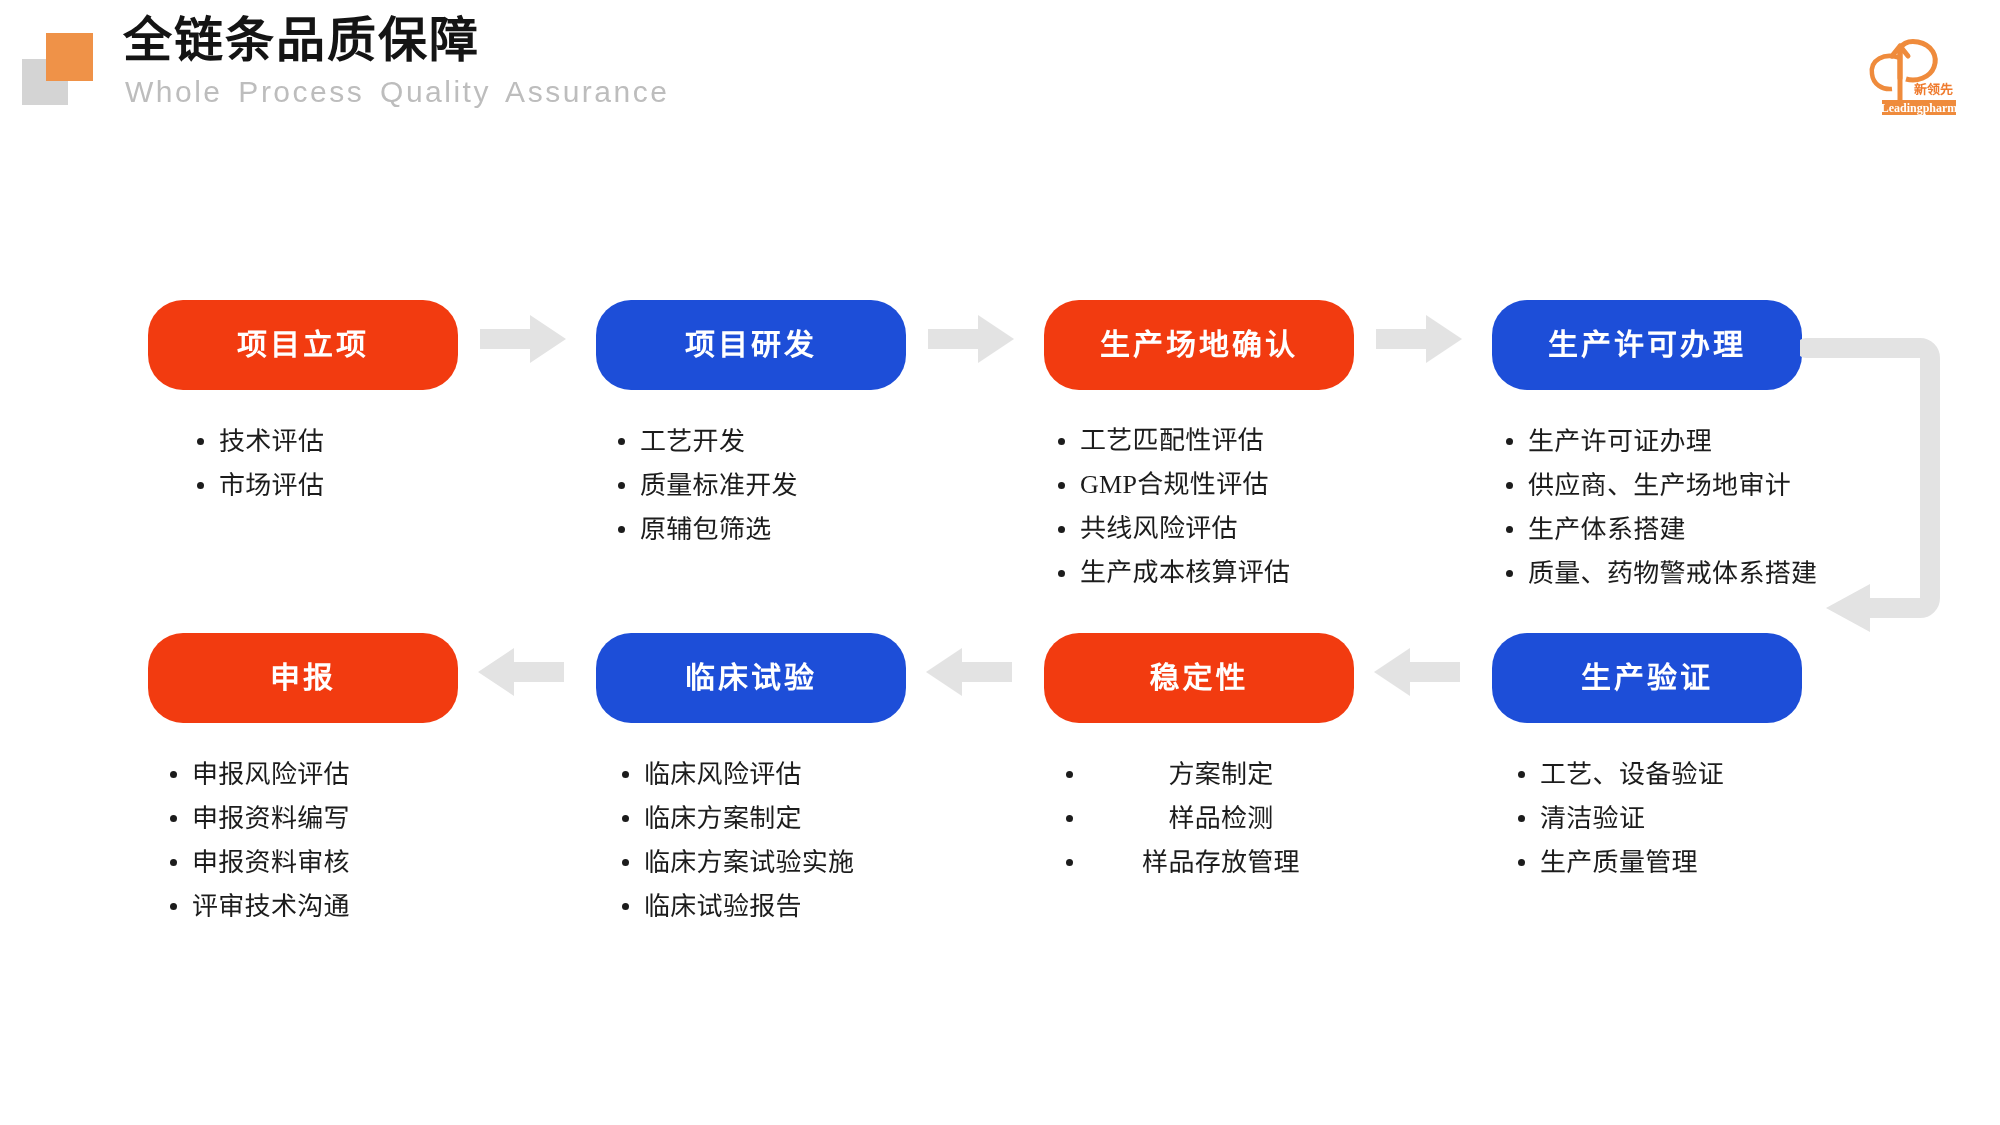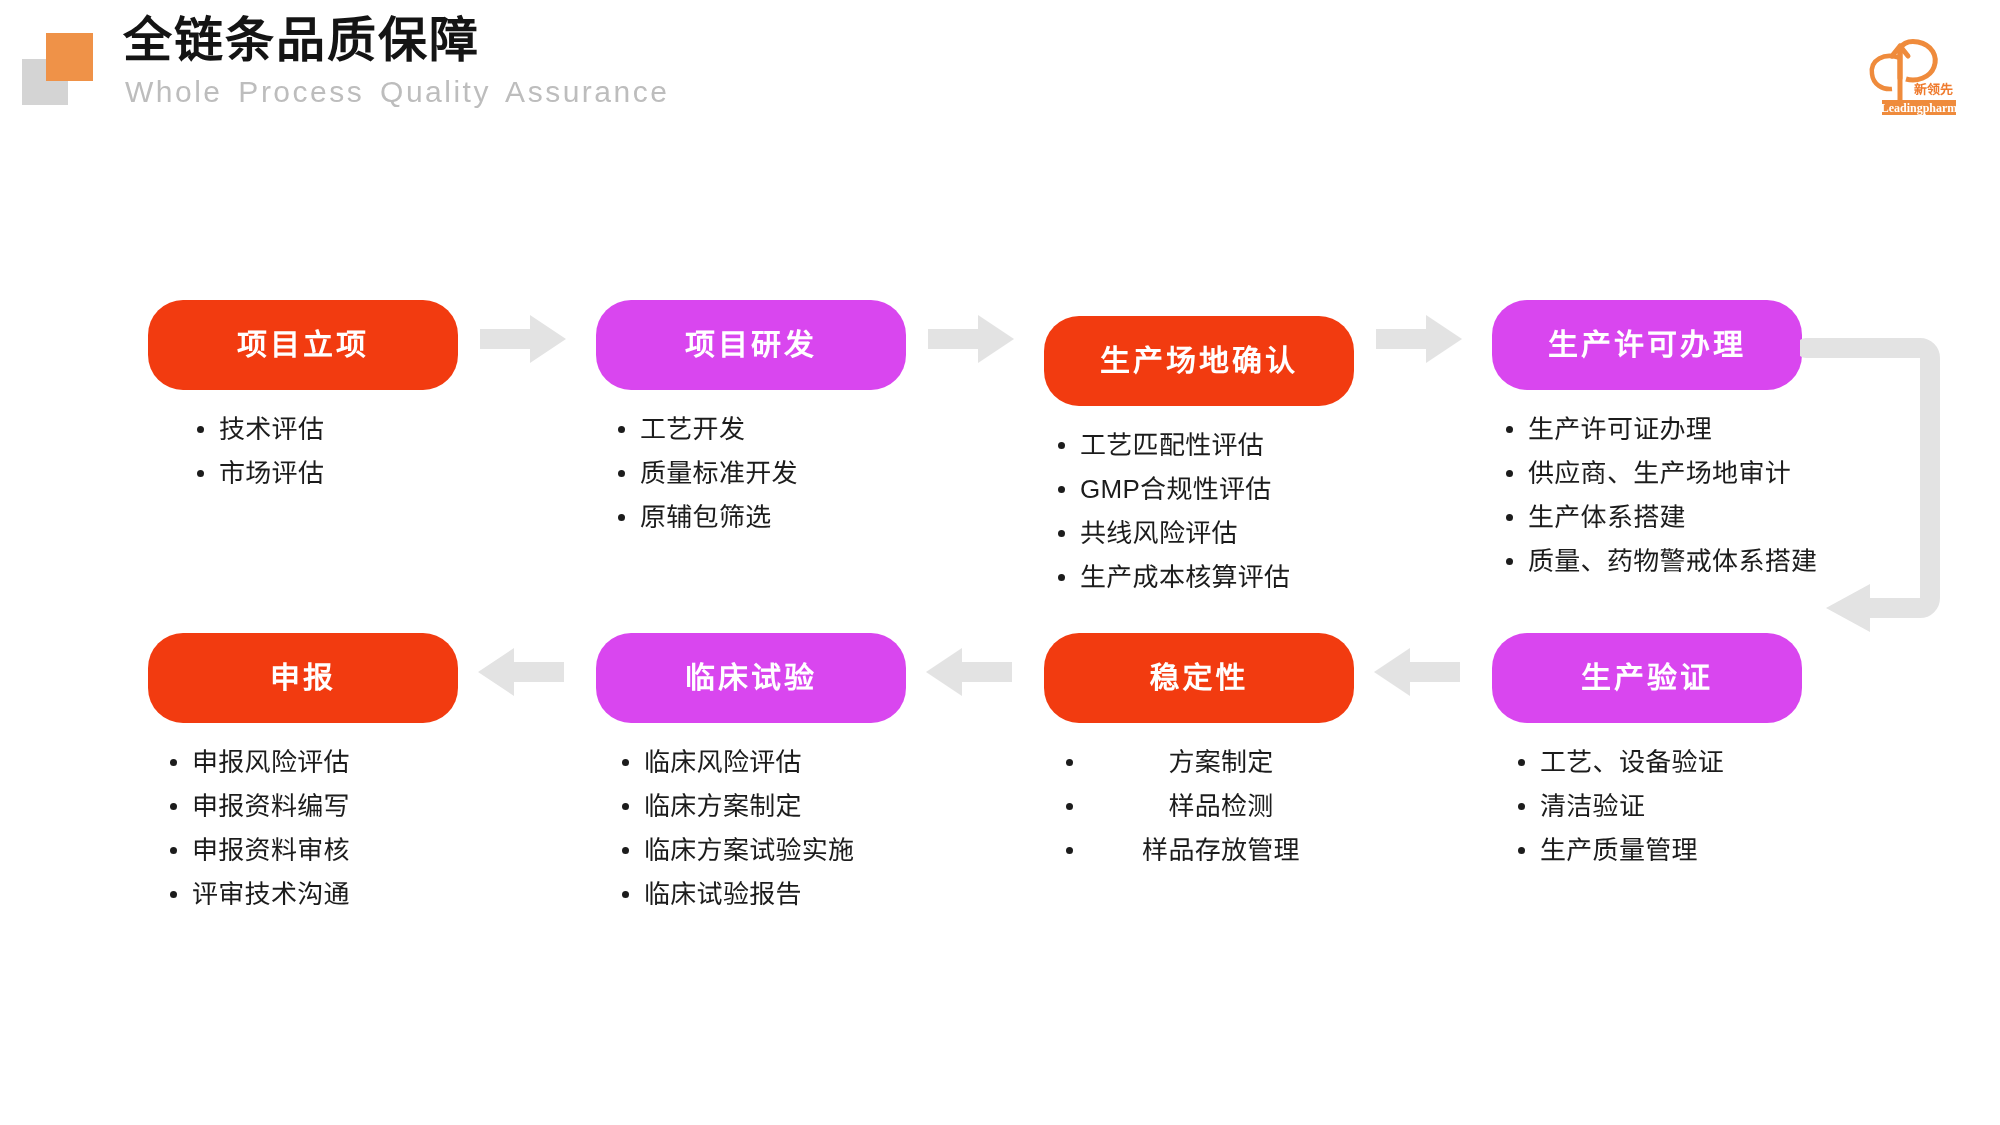--- a/index.html
+++ b/index.html
@@ -94,24 +94,24 @@
   }
   .pill-label {
     font-size: 30px;
     font-weight: 600;
     letter-spacing: 3px;
     color: #ffffff;
     line-height: 1;
     white-space: nowrap;
   }
   .pill.red   { background: #f23b10; }
-  .pill.orange{ background: #d946ef; }
+  .pill.orange{ background: #1d4ed8; }
 
   .bullets {
-    margin-top: 17px;
+    margin-top: 29px;
     padding: 0;
     list-style: none;
   }
   .bullets li {
     position: relative;
     font-size: 26px;
     line-height: 44px;
     color: #1c1c1c;
     white-space: nowrap;
     padding-left: 26px;
@@ -213,21 +213,21 @@
       <li>原辅包筛选</li>
     </ul>
   </div>
 
   <div class="arrow" style="left:928px; top:313px;">
     <svg viewBox="0 0 86 52">
         <path d="M0 16 L50 16 L50 2 L86 26 L50 50 L50 36 L0 36 Z" fill="#e3e3e3"></path>
       </svg>
   </div>
 
-  <div class="stage col2" style="left:1044px; top:316px;">
+  <div class="stage col2" style="left:1044px; top:300px;font-family:Liberation Serif, serif;">
     <div class="pill red">
       <span class="pill-label">生产场地确认</span>
     </div>
     <ul class="bullets">
       <li>工艺匹配性评估</li>
       <li>GMP合规性评估</li>
       <li>共线风险评估</li>
       <li>生产成本核算评估</li>
     </ul>
   </div>

